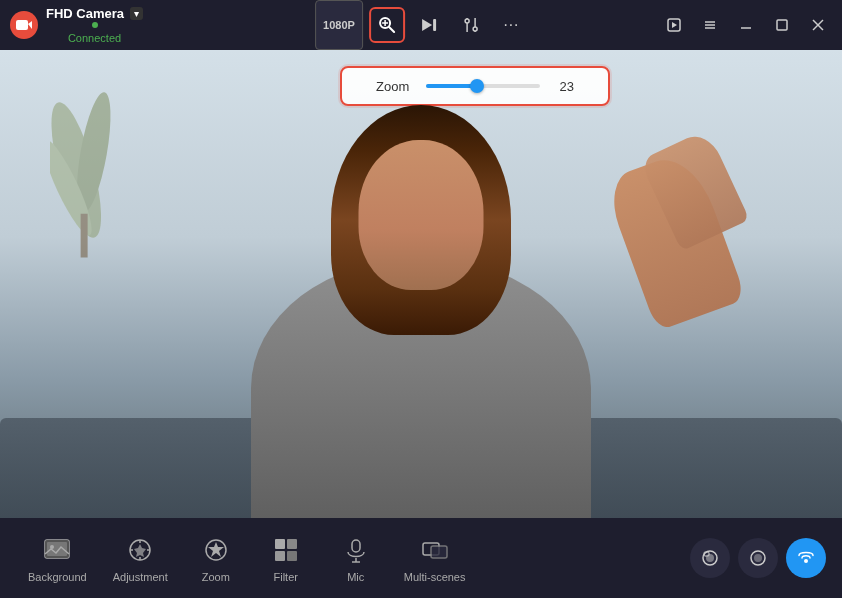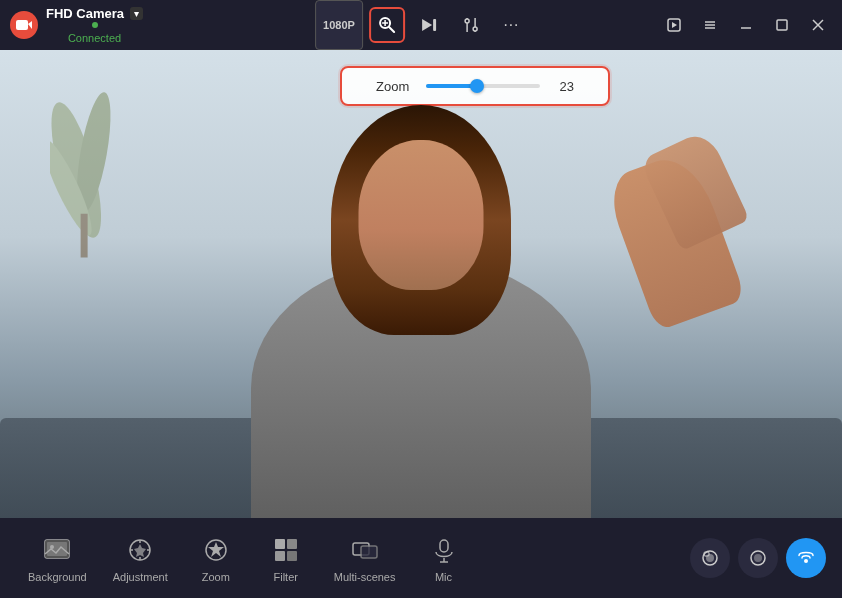--- a/index.html
+++ b/index.html
@@ -488,37 +488,37 @@
           <rect x="3" y="15" width="10" height="10" rx="1" fill="#999"></rect>
           <rect x="15" y="15" width="10" height="10" rx="1" fill="#777"></rect>
         </svg>
       </div>
       <span class="tool-label">Filter</span>
     </div>
 
     <div class="tool-item">
       <div class="tool-icon">
         <svg width="28" height="28" viewBox="0 0 28 28" fill="none">
-          <rect x="2" y="7" width="16" height="12" rx="2" stroke="#aaa" stroke-width="1.5" fill="none"></rect>
-          <rect x="10" y="10" width="16" height="12" rx="2" stroke="#888" stroke-width="1.5" fill="#2a2a3e" opacity="0.8"></rect>
-        </svg>
-      </div>
-      <span class="tool-label">Multi-scenes</span>
-    </div>
-
-    <div class="tool-item">
-      <div class="tool-icon">
-        <svg width="28" height="28" viewBox="0 0 28 28" fill="none">
           <rect x="10" y="4" width="8" height="12" rx="4" stroke="#aaa" stroke-width="1.5" fill="none"></rect>
           <path d="M6 16 C6 22 22 22 22 16" stroke="#aaa" stroke-width="1.5" fill="none"></path>
           <line x1="14" y1="22" x2="14" y2="26" stroke="#aaa" stroke-width="1.5"></line>
           <line x1="10" y1="26" x2="18" y2="26" stroke="#aaa" stroke-width="1.5"></line>
         </svg>
       </div>
       <span class="tool-label">Mic</span>
+    </div>
+
+    <div class="tool-item">
+      <div class="tool-icon">
+        <svg width="28" height="28" viewBox="0 0 28 28" fill="none">
+          <rect x="2" y="7" width="16" height="12" rx="2" stroke="#aaa" stroke-width="1.5" fill="none"></rect>
+          <rect x="10" y="10" width="16" height="12" rx="2" stroke="#888" stroke-width="1.5" fill="#2a2a3e" opacity="0.8"></rect>
+        </svg>
+      </div>
+      <span class="tool-label">Multi-scenes</span>
     </div>
 
   </div>
 
   <div class="right-controls">
     <div class="rc-btn normal">
       <svg width="20" height="20" viewBox="0 0 20 20" fill="none">
         <circle cx="10" cy="10" r="7" stroke="#ccc" stroke-width="1.5" fill="none"></circle>
         <circle cx="10" cy="10" r="4" fill="#ccc" opacity="0.5"></circle>
         <rect x="4" y="4" width="5" height="4" rx="1" fill="none" stroke="#ccc" stroke-width="1"></rect>

